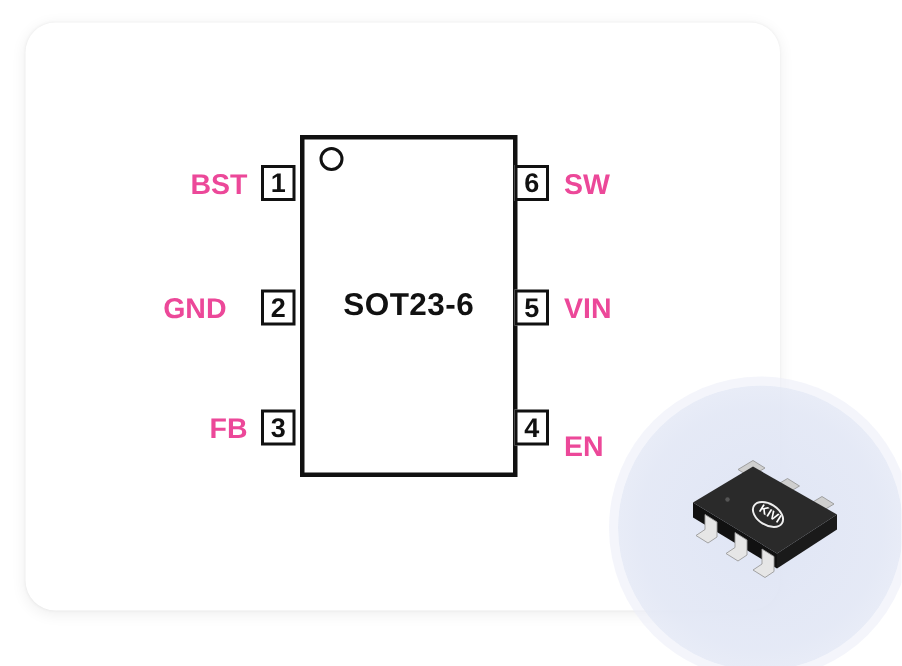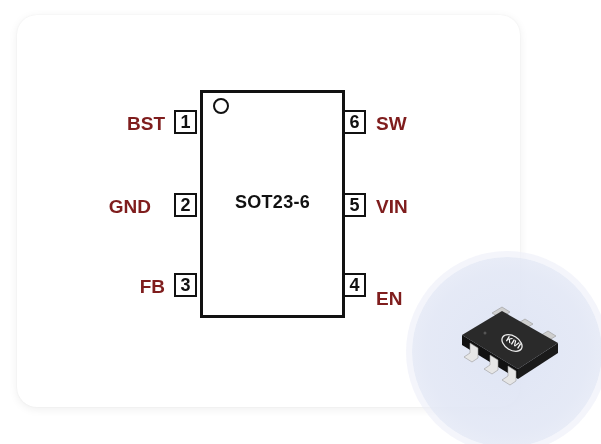--- a/index.html
+++ b/index.html
@@ -16,29 +16,29 @@
     .ic-body {
       position: absolute; left: 200px; top: 90px; width: 139px; height: 222px;
       border: 3px solid #111; background: #fff; box-sizing: content-box;
     }
     .pin1-dot {
       position: absolute; left: 213px; top: 98px; width: 12px; height: 12px;
       border: 2.5px solid #111; border-radius: 50%; background: #fff;
     }
     .chip-name {
       position: absolute; left: 200px; top: 192px; width: 145px; text-align: center;
-      font-weight: bold; font-size: 18px; color: #111; letter-spacing: 0.3px;
+      font-weight: bold; font-size: 21px; color: #111; letter-spacing: 0.3px;
     }
     .pin-box {
       position: absolute; width: 19px; height: 20px; border: 2.5px solid #111;
       background: #fff; font-weight: bold; font-size: 18px; line-height: 20px;
       text-align: center; color: #111;
     }
     .pin-label {
-      position: absolute; font-weight: bold; font-size: 19px; color: #7f1d1d; line-height: 22px;
+      position: absolute; font-weight: bold; font-size: 19px; color: #ec4899; line-height: 22px;
     }
     .pin-label.left { text-align: right; width: 60px; }
     .bubble {
       position: absolute; left: 412px; top: 257px; width: 190px; height: 190px;
       border-radius: 50%;
       background: radial-gradient(circle at 50% 50%, rgba(222,228,244,0.95) 0%, rgba(226,231,245,0.9) 60%, rgba(236,239,248,0.75) 100%);
       box-shadow: 0 0 0 6px rgba(236,239,248,0.6);
     }
     .chip3d { position: absolute; left: 440px; top: 295px; width: 140px; height: 110px; }
   </style>

